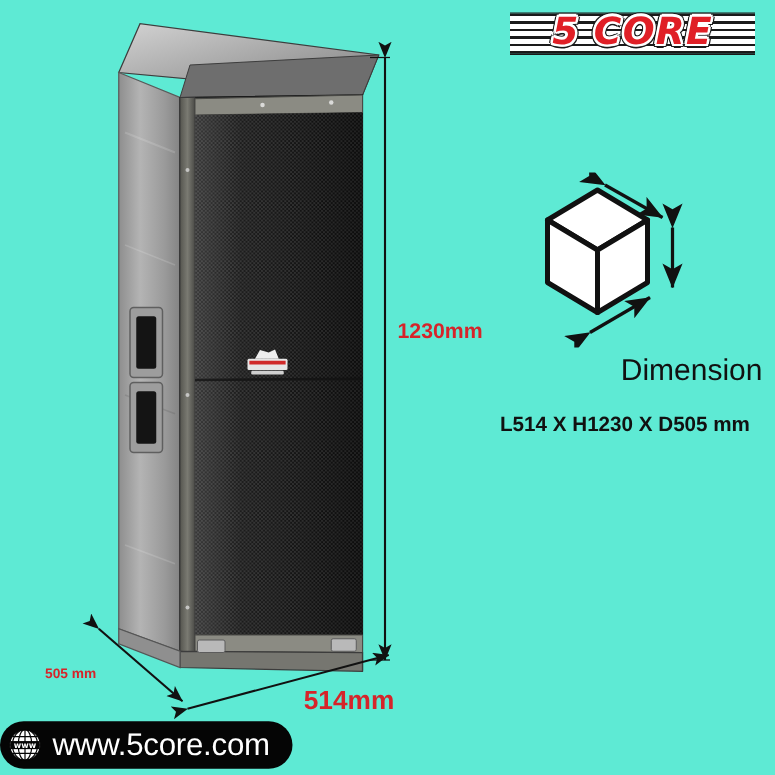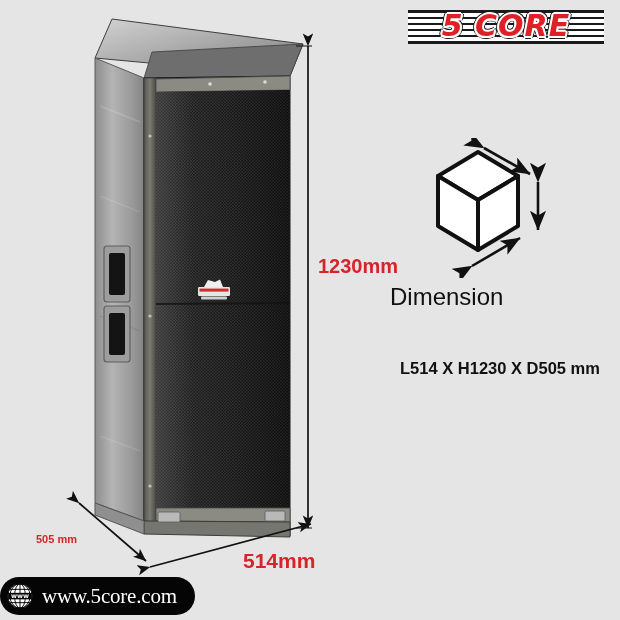--- a/index.html
+++ b/index.html
@@ -7,21 +7,21 @@
     padding: 0;
     background: #ffffff;
   }
   body {
     font-family: "Liberation Sans", sans-serif;
   }
   #page {
     position: relative;
     width: 620px;
     height: 620px;
-    background: #e5e5e5;
+    background: #5eead4;
     overflow: hidden;
   }
 
   
   .brand-logo {
     position: absolute;
     left: 408px;
     top: 6px;
     width: 196px;
     height: 40px;
@@ -77,21 +77,21 @@
   .spk-svg { display:block; }
 
   
   .dim-label {
     position: absolute;
     color: #d6242a;
     font-family: "Liberation Sans", sans-serif;
     font-weight: bold;
     white-space: nowrap;
   }
-  .dim-height { left: 318px; top: 255px;  font-size: 20px; }
+  .dim-height { left: 318px; top: 255px;  font-size: 17px; }
   .dim-width  { left: 243px; top: 549px;  font-size: 21px; }
   .dim-depth  { left: 36px;  top: 533px;  font-size: 11px; }
 
   
   .arrows {
     position: absolute;
     left: 0; top: 0;
     width: 620px; height: 620px;
     pointer-events: none;
   }
@@ -102,58 +102,57 @@
     left: 420px;
     top: 138px;
     width: 170px;
     height: 140px;
   }
   .dimension-title {
     position: absolute;
     left: 390px;
     top: 283px;
     width: 220px;
-    text-align: left;
+    text-align: right;
     font-family: "Liberation Sans", sans-serif;
     font-size: 24px;
     color: #111111;
     white-space: nowrap;
   }
   .dimension-spec {
     position: absolute;
     left: 380px;
     top: 331px;
     width: 240px;
     text-align: center;
     font-family: "Liberation Sans", sans-serif;
     font-size: 16.5px;
     font-weight: bold;
     color: #111111;
     white-space: nowrap;
-    margin-top: 28px;
   }
 
   
   .site-badge {
     position: absolute;
     left: 0px;
     top: 577px;
     height: 38px;
     padding: 0 18px 0 6px;
     background: #050505;
     border-radius: 19px;
     display: flex;
     align-items: center;
     gap: 8px;
   }
   .site-badge .globe { width: 28px; height: 28px; display:block; }
   .site-badge .site-text {
     color: #ffffff;
-    font-family: Liberation Serif, serif;
-    font-size: 21px;
+    font-family: Liberation Sans, sans-serif;
+    font-size: 25px;
     letter-spacing: -0.2px;
     white-space: nowrap;
   }
 </style>
 </head>
 <body>
 
 <div id="page">
 
   <div class="brand-logo">

